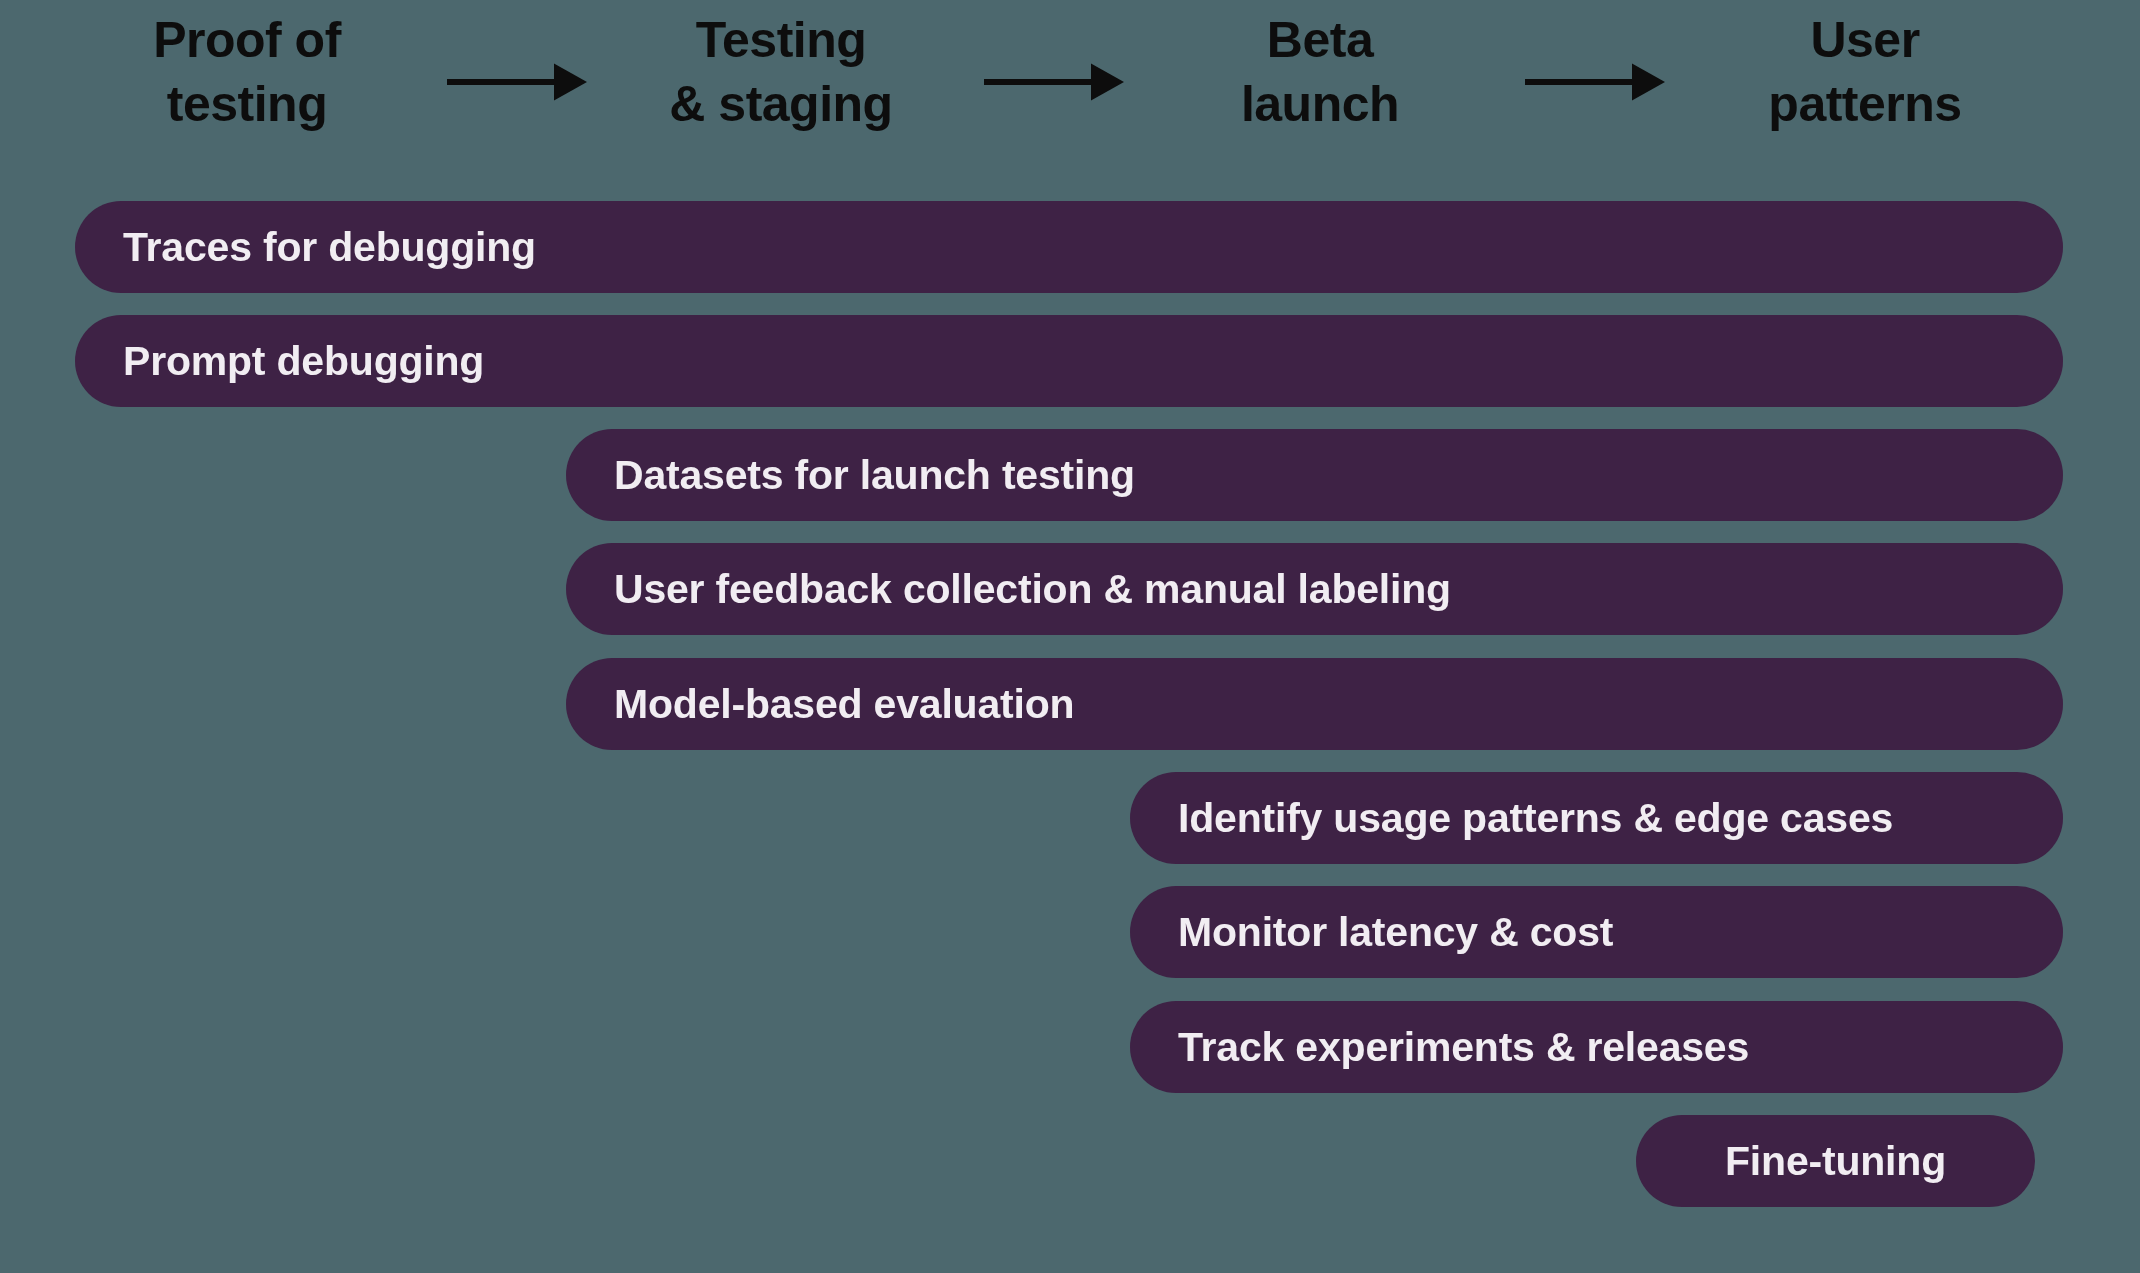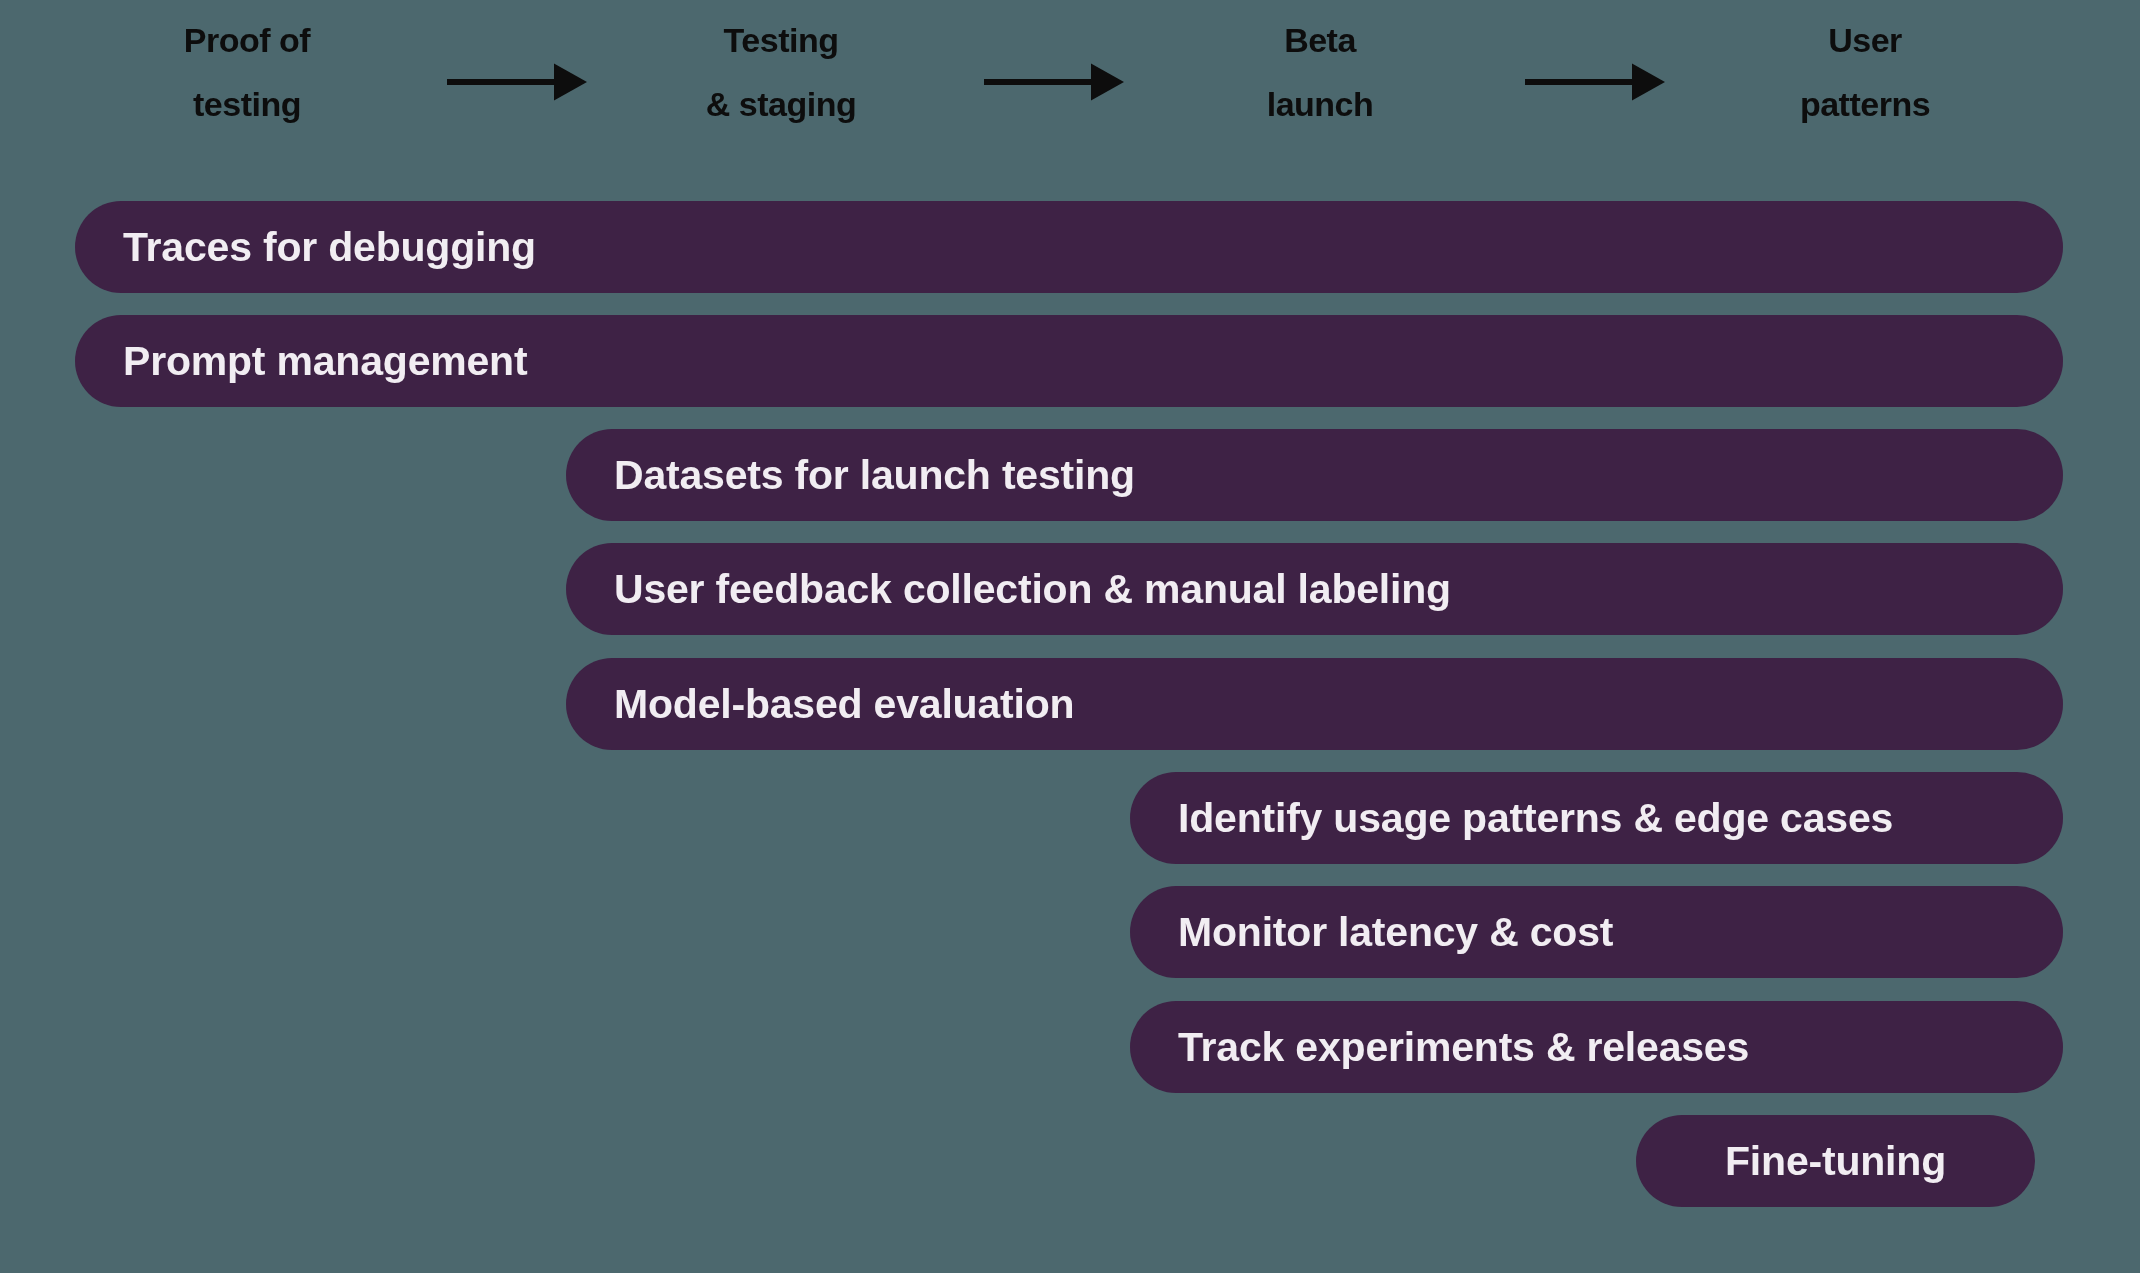--- a/index.html
+++ b/index.html
@@ -9,21 +9,21 @@
     background: var(--background, #4c686e);
     font-family:"Liberation Sans", sans-serif;
     overflow:hidden;
   }
 
   
   .stage {
     position:absolute; top:8px; width:460px;
     text-align:center;
     color: var(--header-text, #0d0d0d);
-    font-size:34px; line-height:64px; font-weight:700;
+    font-size:50px; line-height:64px; font-weight:700;
     letter-spacing:-0.5px;
   }
   .s1{left:17px}  .s2{left:551px}  .s3{left:1090px}  .s4{left:1635px}
 
   
   .arrow { position:absolute; top:61px; width:142px; height:42px; }
   .a1{left:445px} .a2{left:982px} .a3{left:1523px}
   .arrow svg{ display:block; width:100%; height:100%; }
 
   
@@ -86,21 +86,21 @@
     <svg viewBox="0 0 142 42">
         <line x1="2" y1="21" x2="112" y2="21" stroke="#0d0d0d" stroke-width="6"></line>
         <polygon points="109,2.5 142,21 109,39.5" fill="#0d0d0d"></polygon>
       </svg>
   </div>
 
   <div class="bar b1">
     <span>Traces for debugging</span>
   </div>
   <div class="bar b2">
-    <span>Prompt management</span>
+    <span>Prompt debugging</span>
   </div>
   <div class="bar b3">
     <span>Datasets for launch testing</span>
   </div>
   <div class="bar b4">
     <span>User feedback collection &amp; manual labeling</span>
   </div>
   <div class="bar b5">
     <span>Model-based evaluation</span>
   </div>

